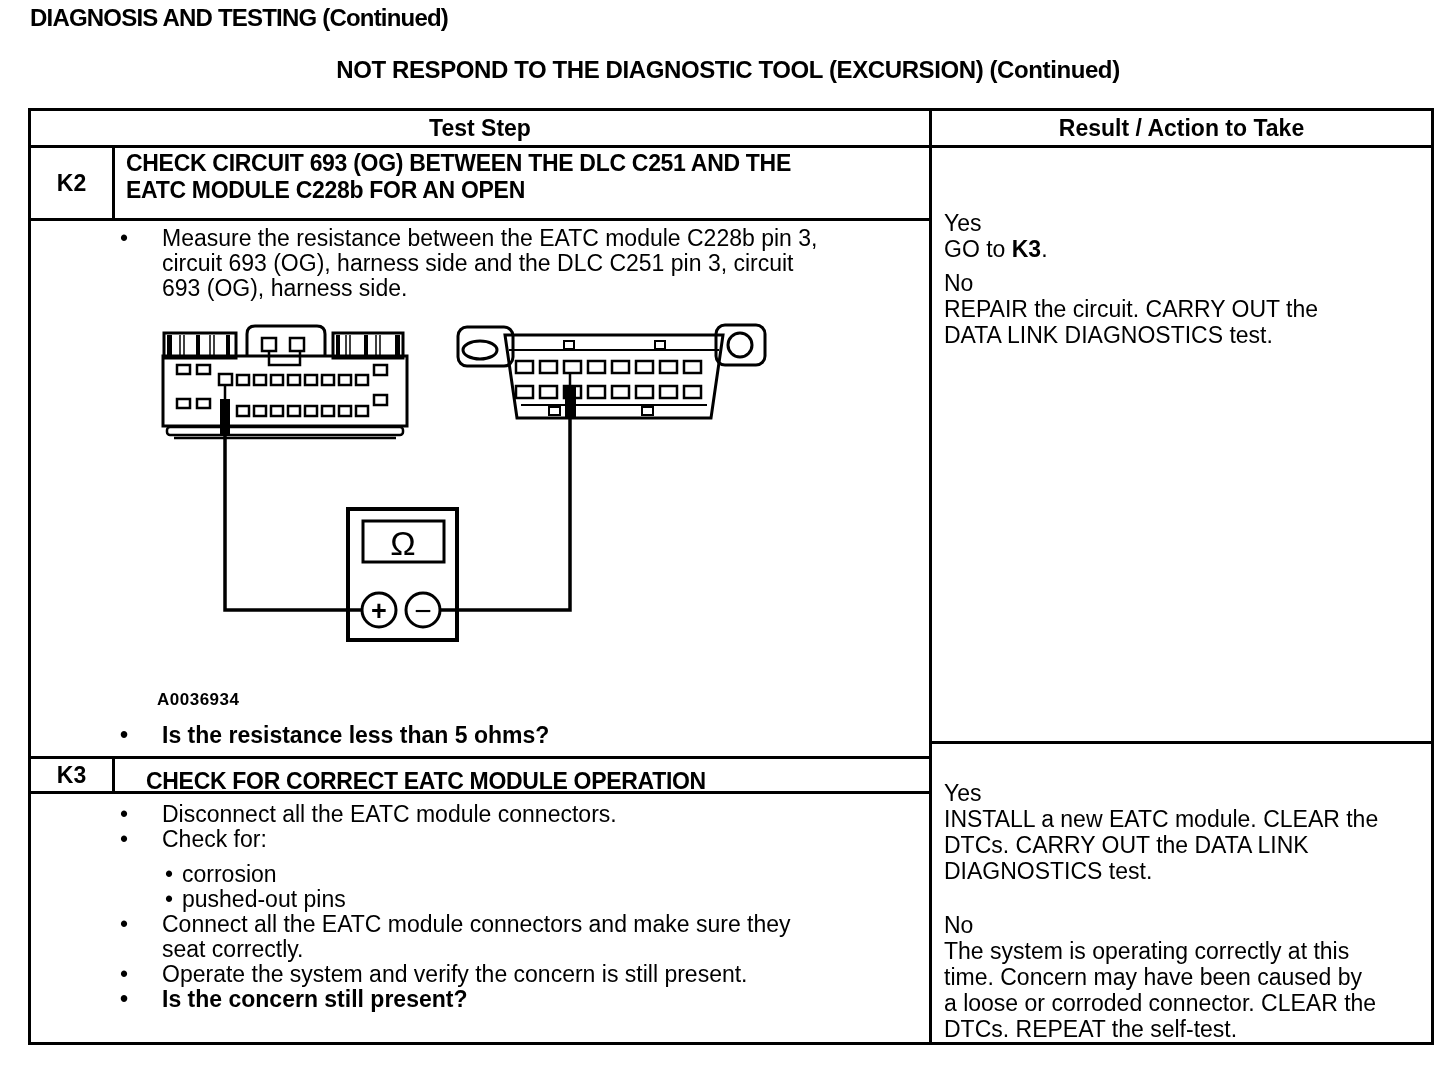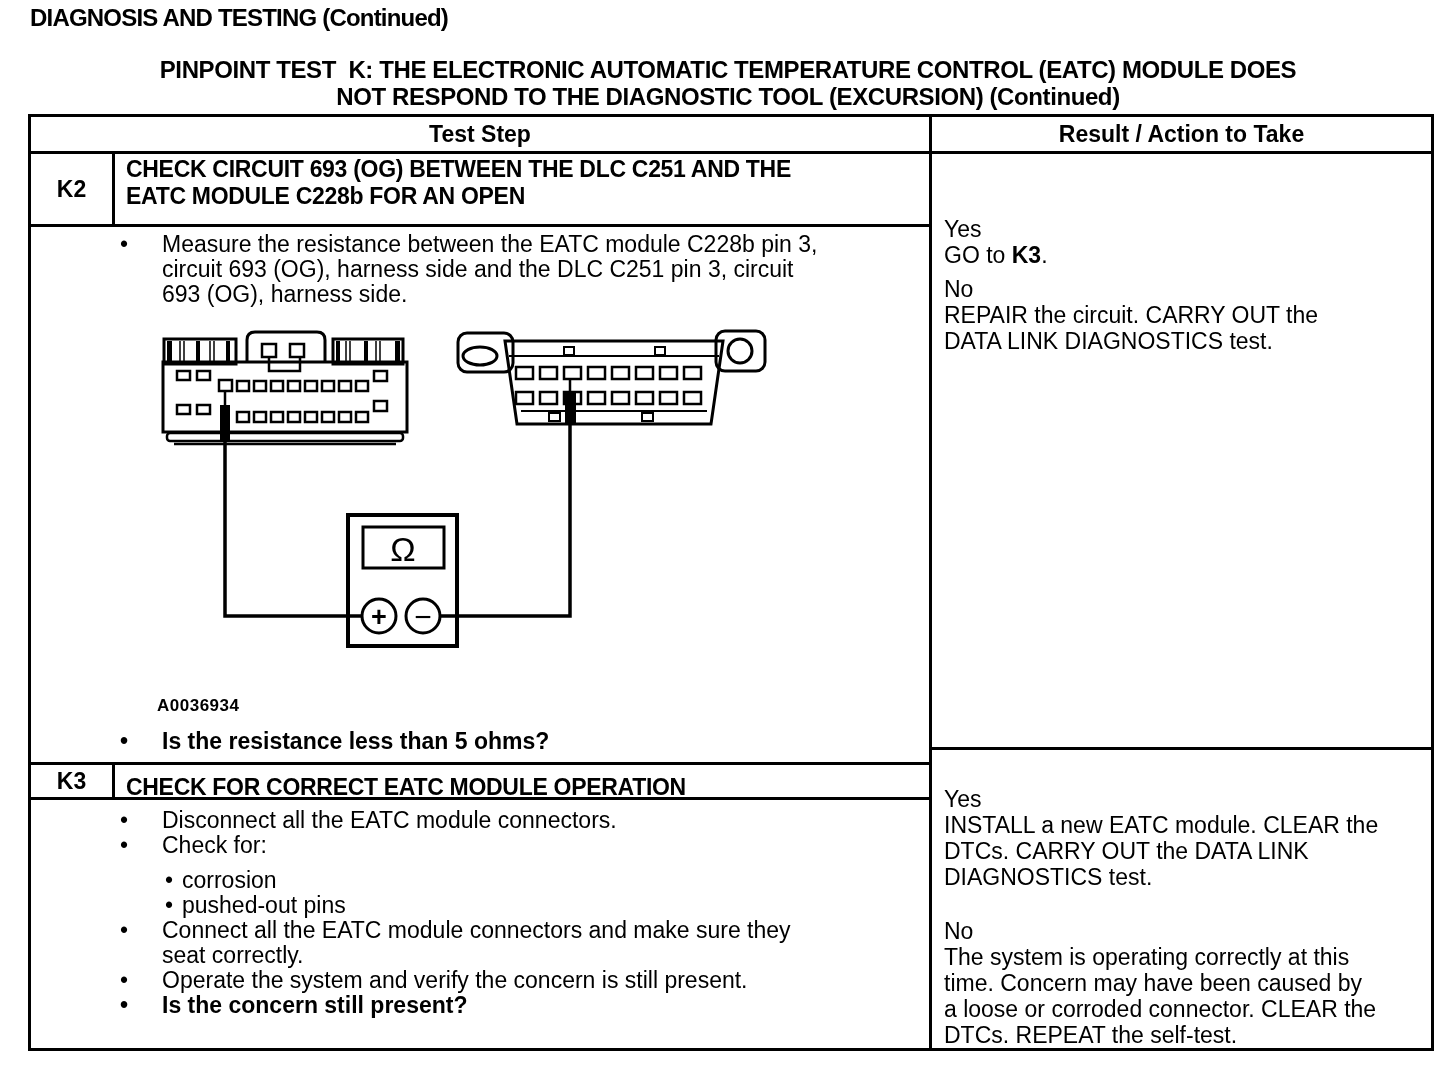--- a/index.html
+++ b/index.html
@@ -6,35 +6,35 @@
   html,body { width:1456px; height:1072px; background:#fff; overflow:hidden; }
   body { font-family:"Liberation Sans","DejaVu Sans",sans-serif; color:#000; position:relative; }
   .bold { font-weight:bold; }
   .preline { white-space:pre-line; }
 
   .doc-title { position:absolute; left:30px; top:4px; font-size:24px; font-weight:bold; letter-spacing:-0.8px; }
   .doc-subtitle { position:absolute; left:0; top:56px; width:100%; text-align:center; font-weight:bold;
                   font-size:24px; line-height:27px; letter-spacing:-0.4px; }
   .sub-line { white-space:pre; }
 
-  .doc-table { position:absolute; left:28px; top:114px; width:1406px; height:937px;
+  .doc-table { position:absolute; left:28px; top:108px; width:1406px; height:937px;
                border:3px solid #000; display:flex; background:#fff; }
   .col-left  { flex:0 0 901px; border-right:3px solid #000; display:flex; flex-direction:column; }
   .col-right { flex:1; display:flex; flex-direction:column; }
 
   .hdr { height:37px; border-bottom:3px solid #000; display:flex; align-items:center; justify-content:center;
          font-weight:bold; font-size:23px; }
 
   .title-row { display:flex; border-bottom:3px solid #000; }
   .title-row.k2 { height:73px; }
   .title-row.k3 { height:35px; }
   .step-id { flex:0 0 84px; border-right:3px solid #000; display:flex; align-items:center; justify-content:center;
              font-weight:bold; font-size:23px; }
   .step-title { flex:1; font-weight:bold; font-size:23px; line-height:27px; padding:2px 6px 0 11px; letter-spacing:-0.3px; }
-  .title-row.k3 .step-title { display:flex; align-items:center; padding-top:13px; }
+  .title-row.k3 .step-title { display:flex; align-items:center; padding-top:13px;margin-left:20px; }
 
   .k2-content { position:relative; height:538px; border-bottom:3px solid #000; }
   .bullet { display:flex; font-size:23px; line-height:25px; }
   .bm { flex:0 0 42px; }
   .measure  { position:absolute; left:89px; top:5px; width:790px; }
   .question { position:absolute; left:89px; top:502px; font-weight:bold; }
   .figure-id { position:absolute; left:126px; top:449px; font-size:17px; font-weight:700; letter-spacing:0.5px;margin-top:20px; }
   .diagram { position:absolute; left:119px; top:92px; }
 
   .k3-content { flex:1; padding-top:8px; font-size:23px; }
@@ -50,21 +50,20 @@
   .mt28 { margin-top:28px; }
 </style>
 </head>
 <body>
 
 <div>
 
   <h1 class="doc-title">DIAGNOSIS AND TESTING (Continued)</h1>
 
   <div class="doc-subtitle">
-    <div class="sub-line">PINPOINT TEST  K: THE ELECTRONIC AUTOMATIC TEMPERATURE CONTROL (EATC) MODULE DOES</div>
     <div class="sub-line">NOT RESPOND TO THE DIAGNOSTIC TOOL (EXCURSION) (Continued)</div>
   </div>
 
   <div class="doc-table">
 
     <div class="col-left">
       <div class="hdr">Test Step</div>
 
       <div class="title-row k2">
         <div class="step-id">K2</div>

